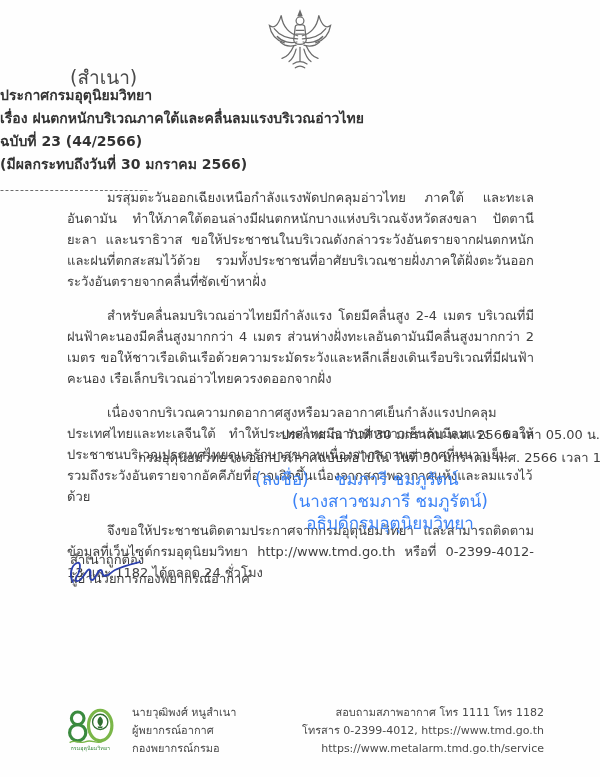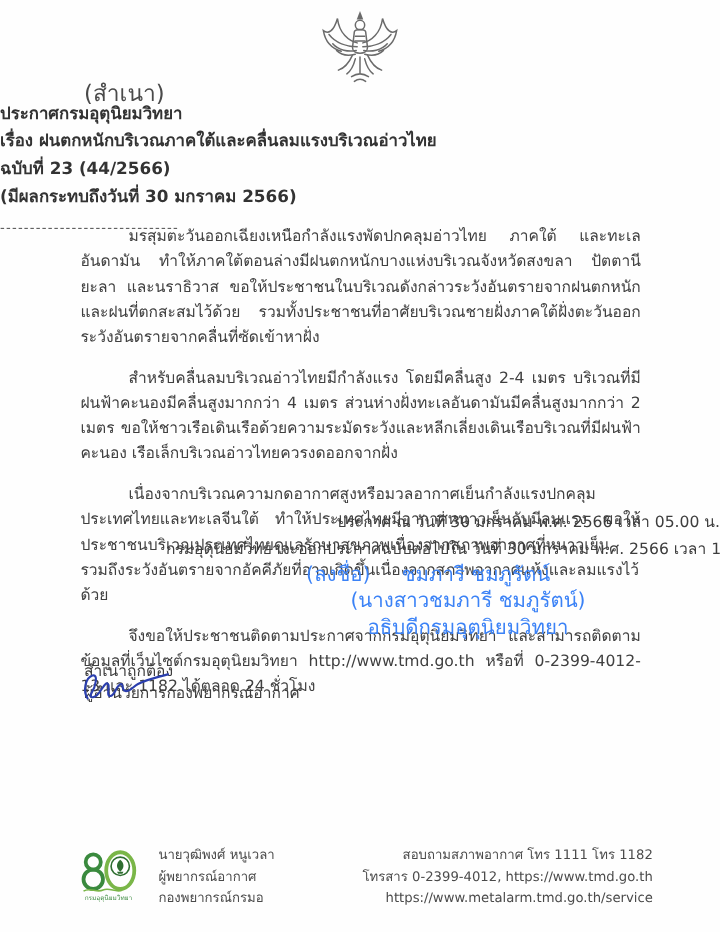--- a/index.html
+++ b/index.html
@@ -197,21 +197,21 @@
         <circle cx="13" cy="29" r="9" fill="none" stroke="#3a8a3e" stroke-width="3.5"></circle>
         <ellipse cx="38" cy="21" rx="13" ry="17" fill="none" stroke="#7ab648" stroke-width="3.5"></ellipse>
         <circle cx="38" cy="17" r="8.5" fill="#ffffff" stroke="#2f6e31" stroke-width="1.5"></circle>
         <path d="M38 11 C34 14 34 19 38 22 C42 19 42 14 38 11 Z" fill="#2f6e31"></path>
         <path d="M35 22 L41 22 L40 24 L36 24 Z" fill="#2f6e31"></path>
         <path d="M4 40 C10 36 16 42 22 39 C28 36 34 42 40 39" fill="none" stroke="#7ab648" stroke-width="1.5"></path>
         <text x="27" y="48" font-size="6" fill="#3a8a3e" text-anchor="middle">กรมอุตุนิยมวิทยา</text>
       </svg>
     </div>
     <div class="footer-left">
-      <div>นายวุฒิพงศ์ หนูเวลา</div>
+      <div>นายวุฒิพงศ์ หนูสำเนา</div>
       <div>ผู้พยากรณ์อากาศ</div>
       <div>กองพยากรณ์กรมอ</div>
     </div>
     <div class="footer-right">
       <div>สอบถามสภาพอากาศ โทร 1111 โทร 1182</div>
       <div>โทรสาร 0-2399-4012, https://www.tmd.go.th</div>
       <div>https://www.metalarm.tmd.go.th/service</div>
     </div>
   </div>
 

